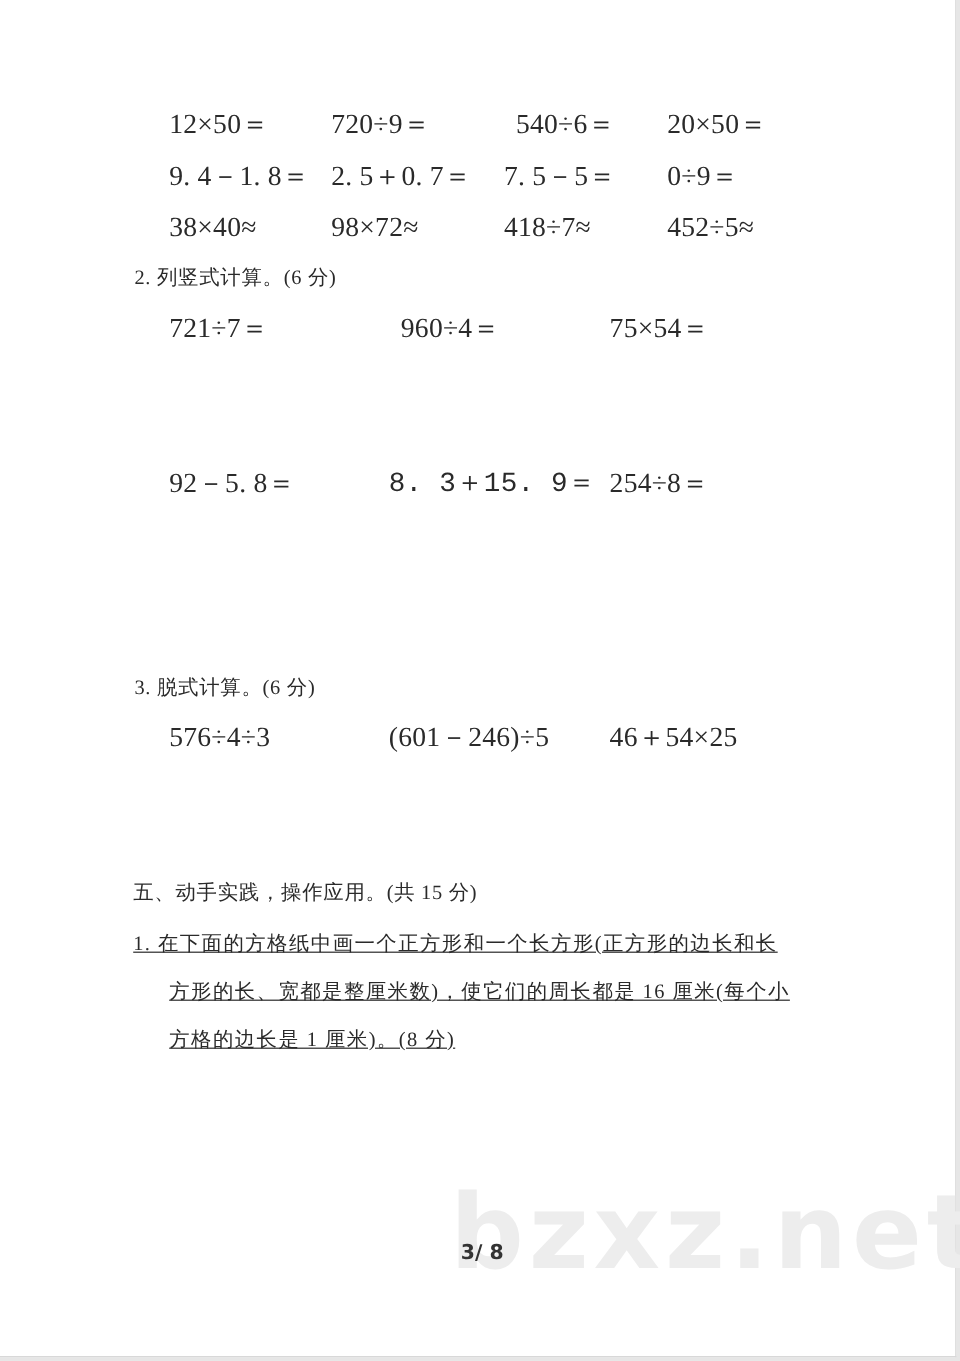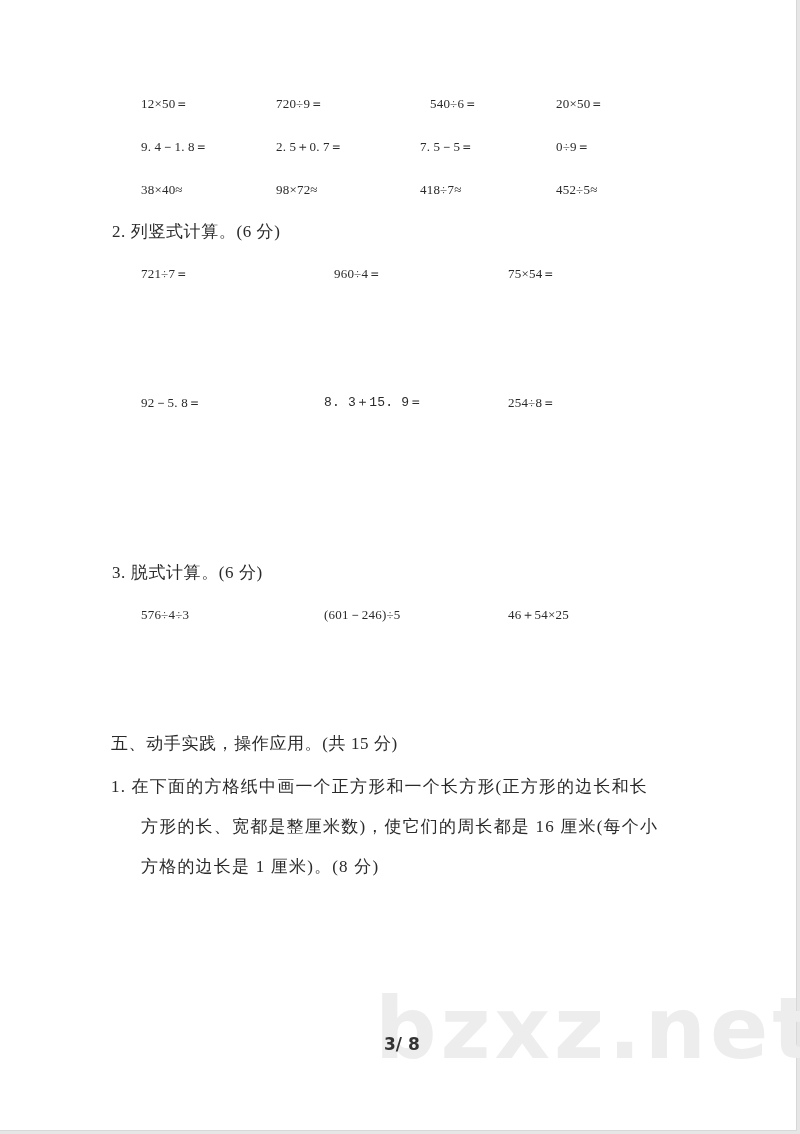--- a/index.html
+++ b/index.html
@@ -21,31 +21,32 @@
       top: 0;
       width: 796px;
       height: 1130px;
       background: #ffffff;
       border-right: 1px solid #d8d8d8;
       border-bottom: 1px solid #d8d8d8;
     }
     .t {
       position: absolute;
       white-space: nowrap;
-      font-size: 13px;
+      font-size: 23px;
       line-height: 20px;
       letter-spacing: 0.2px;
     }
     .heading {
       font-size: 17px;
       letter-spacing: 0.6px;
     }
     .para {
       font-size: 17px;
       letter-spacing: 1.2px;
+      text-decoration: underline;
     }
     .watermark {
       position: absolute;
       left: 375px;
       top: 985px;
       font-family: "DejaVu Sans", "Liberation Sans", sans-serif;
       font-weight: bold;
       font-size: 86px;
       line-height: 86px;
       color: #ededed;

